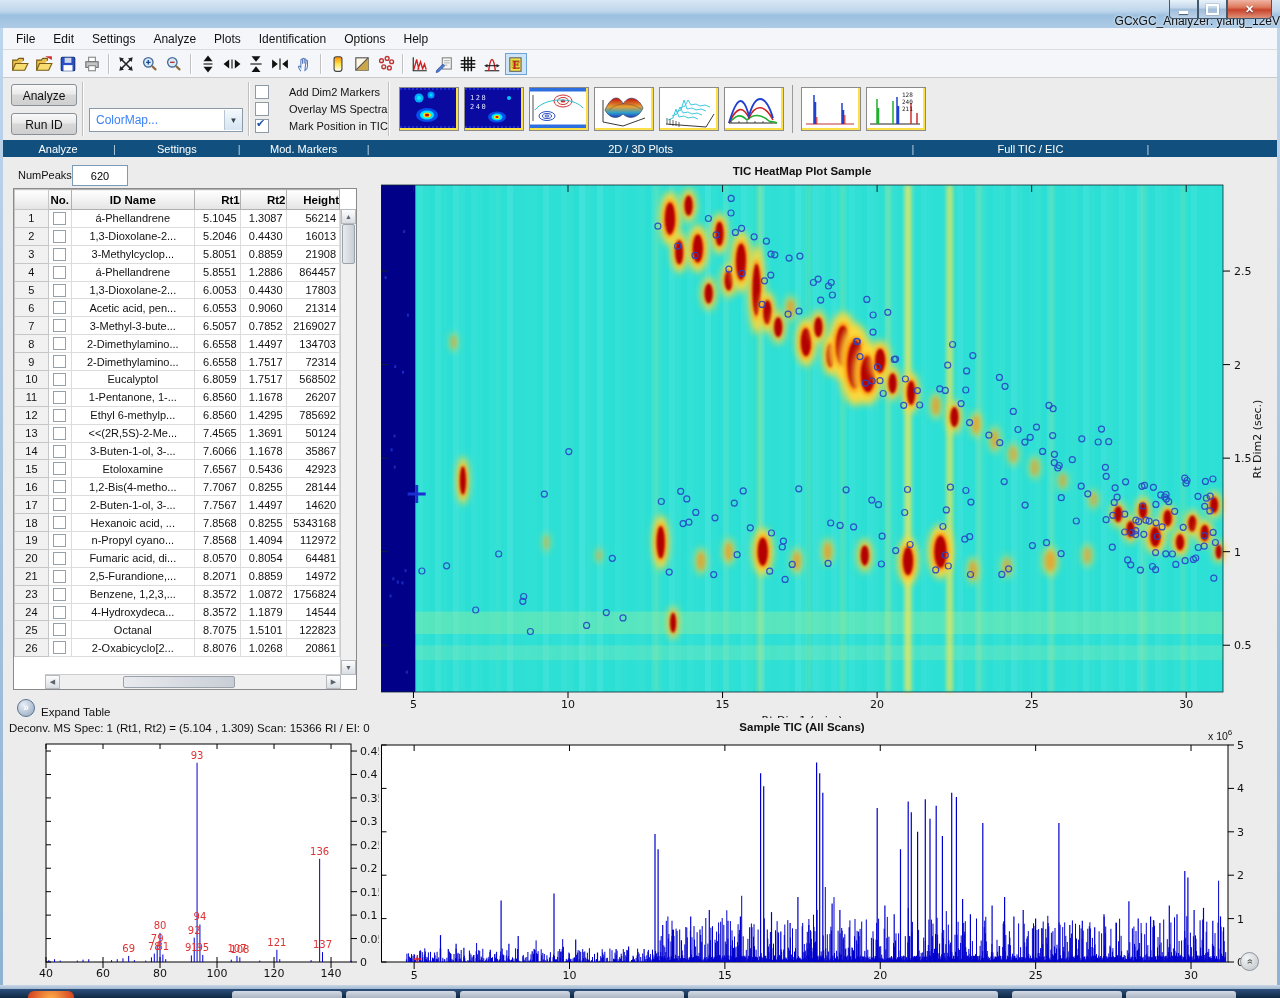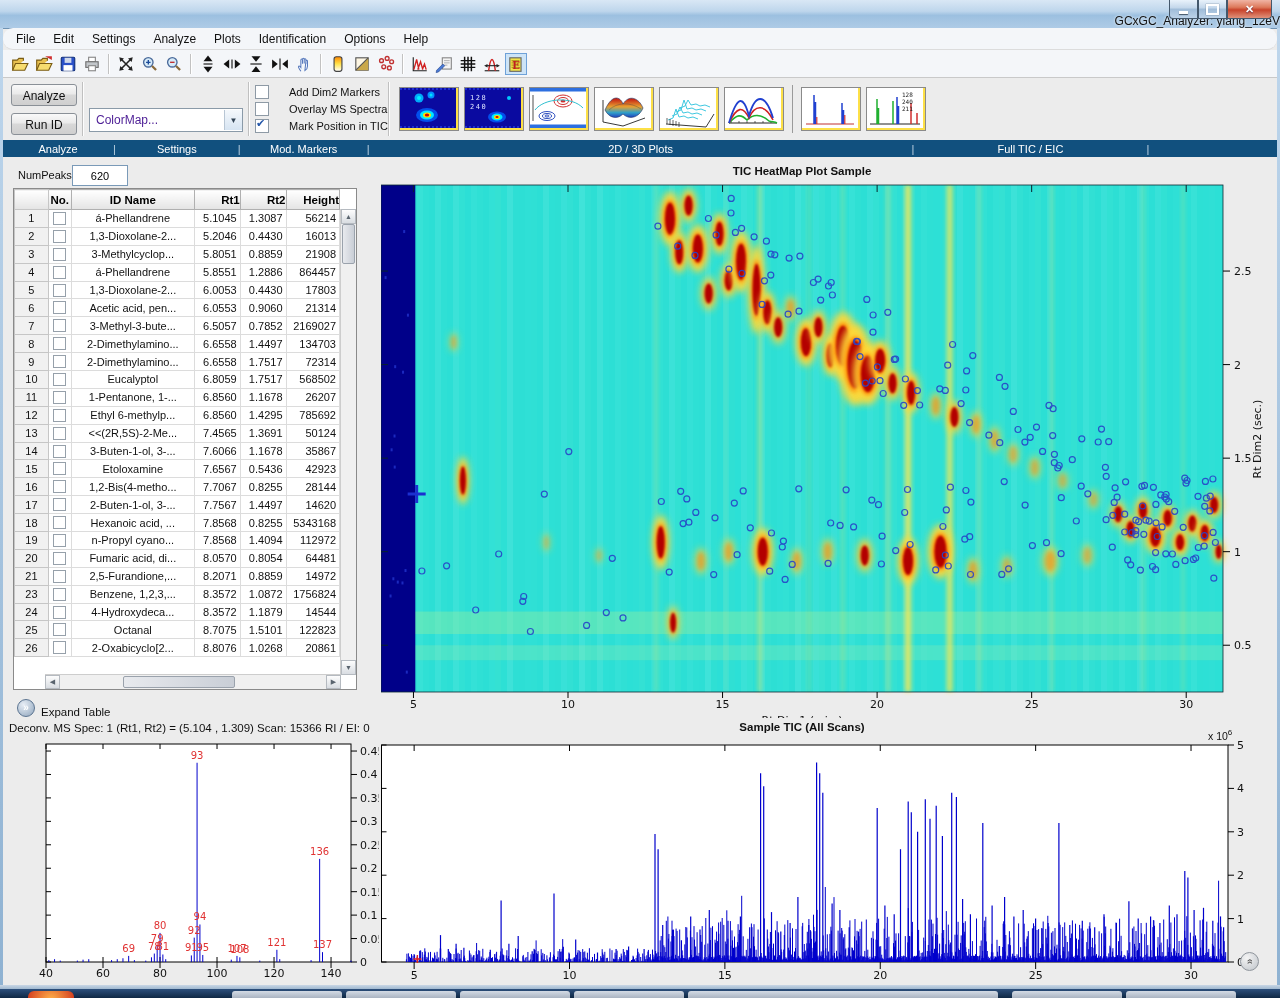--- a/index.html
+++ b/index.html
@@ -14,37 +14,37 @@
   .wbtns{position:absolute;right:8px;top:0;display:flex;height:19px;}
   .wbtn{width:29px;height:19px;border:1px solid #44586c;border-top:none;display:flex;align-items:center;justify-content:center;
     background:linear-gradient(#e9f2fb,#c2d6ea 45%,#9fbcd8 50%,#bcd2e8);box-sizing:border-box;}
   .wbtn:first-child{border-radius:0 0 0 4px;}
   .wbtn-close{width:45px;border-radius:0 0 4px 0;background:linear-gradient(#f0b4a4,#dd7a5c 40%,#c8432b 55%,#e0917a);}
   .glyph-min{width:9px;height:3px;background:#fff;box-shadow:0 1px 1px #456;margin-top:7px;}
   .glyph-max{width:9px;height:7px;border:2px solid #fff;box-shadow:0 0 1px #456;}
   .glyph-close{color:#fff;font-size:11px;font-weight:bold;text-shadow:0 1px 1px #623;}
   
   .menubar{position:absolute;left:3px;top:28px;width:1274px;height:22px;background:#f4f6f9;border-bottom:1px solid #dcdcdc;
-    display:flex;align-items:center;padding-left:4px;box-sizing:border-box;border-radius:10px;}
+    display:flex;align-items:center;padding-left:4px;box-sizing:border-box;}
   .mitem{font-size:12px;color:#111;padding:3px 9px;}
   
   .toolbar{position:absolute;left:3px;top:50px;width:1274px;height:28px;background:#f4f6f9;border-bottom:1px solid #c9c9c9;
     display:flex;align-items:center;padding-left:5px;box-sizing:border-box;}
   .ti{width:22px;height:22px;display:flex;align-items:center;justify-content:center;margin:0 1px;}
   .ti.sel{background:#cde4f7;border:1px solid #6ea1d8;box-sizing:border-box;}
   .tsep{width:0;height:20px;border-left:1px solid #c2c2c2;border-right:1px solid #fff;margin:0 4px;}
   
   .controls{position:absolute;left:3px;top:78px;width:1274px;height:62px;background:#ececec;display:flex;align-items:stretch;}
   .vsep{width:0;border-left:1px solid #c0c0c0;border-right:1px solid #fdfdfd;margin:4px 5px;}
   .btncol{display:flex;flex-direction:column;gap:7px;padding:6px 0 0 8px;}
   .wbutton{width:66px;height:22px;font-size:12px;color:#111;text-align:center;line-height:20px;
     background:linear-gradient(#f9f9f9,#eaeaea 45%,#d8d8d8 50%,#cfcfcf);border:1px solid #8a9097;border-radius:3px;}
   .cmapwrap{display:flex;align-items:flex-end;padding-bottom:8px;}
   .combo{width:152px;height:22px;background:#fff;border:1px solid #8a9aa8;display:flex;align-items:center;justify-content:space-between;}
-  .combo .ctext{font-size:12px;color:#4c1d95;padding-left:6px;}
+  .combo .ctext{font-size:12px;color:#3b82f6;padding-left:6px;}
   .combo .carrow{width:17px;height:20px;background:linear-gradient(#f4f8fc,#d6e4f2);border-left:1px solid #b8c6d4;
     display:flex;align-items:center;justify-content:center;font-size:8px;color:#345;}
   .cbcol{display:flex;flex-direction:column;justify-content:center;gap:3px;width:128px;}
   .cbrow{display:flex;align-items:center;gap:20px;}
   .cb{width:12px;height:12px;background:#fff;border:1px solid #8e9aa5;position:relative;flex:none;}
   .cb.on::after{content:"✔";position:absolute;left:0px;top:-3px;font-size:11px;color:#2456a8;}
   .cblabel{font-size:11px;color:#111;white-space:nowrap;}
   .thumbs{display:flex;align-items:center;gap:5px;padding-left:4px;}
   .thumb{width:58px;height:42px;border:1px solid #8a8a8a;background:#fde047;flex:none;}
   .vsep2{width:0;border-left:1px solid #9a9a9a;height:48px;margin:0 3px;align-self:center;}

